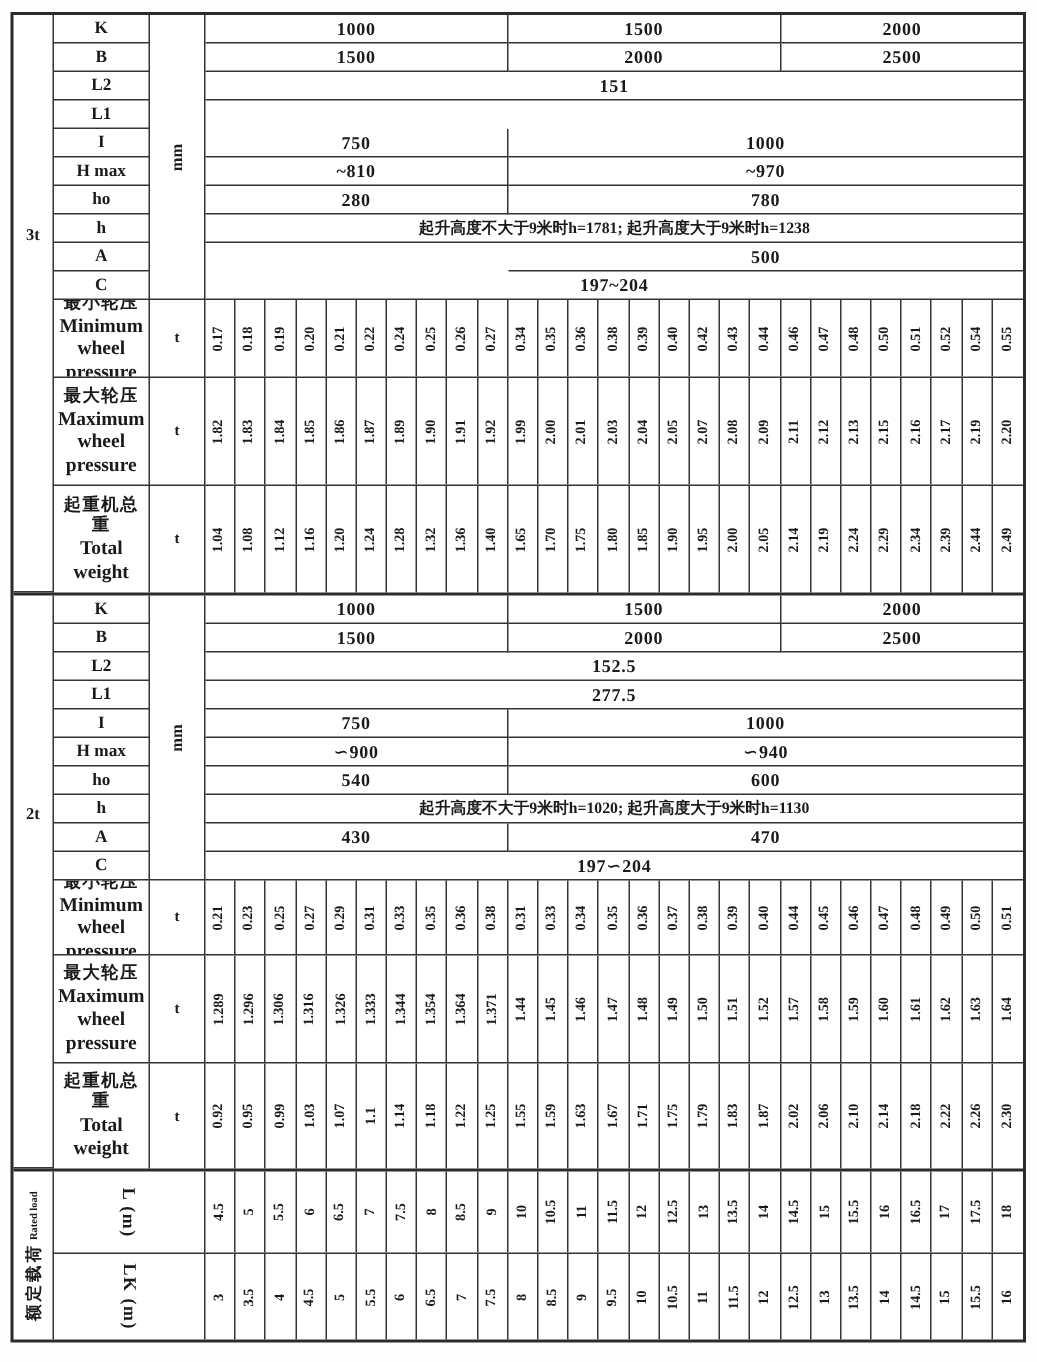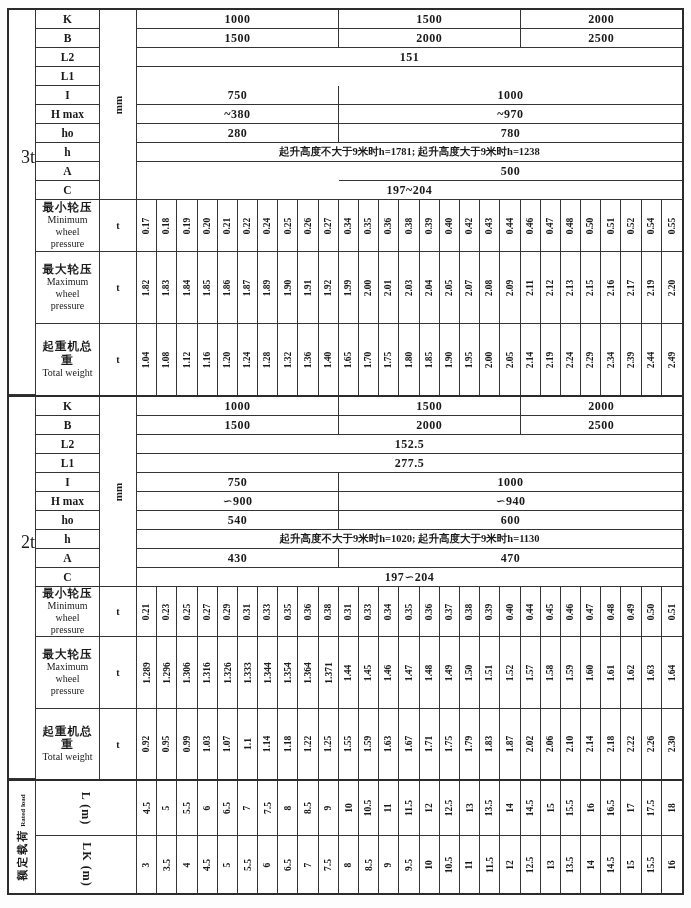--- a/index.html
+++ b/index.html
@@ -21,27 +21,27 @@
     grid-template-columns:27px 101px repeat(27,1fr);
     grid-template-rows:55px 57px; border-top:2px solid #2b2b2b;
   }
   .cell {
     border-right:1px solid #343434; border-bottom:1px solid #343434;
     display:flex; align-items:center; justify-content:center;
     overflow:hidden; box-sizing:border-box; text-align:center;
   }
   .nbb { border-bottom:none; }
   .nbr { border-right:none; }
-  .group { font-weight:normal; font-size:18px; padding-bottom:90px;justify-content:flex-end; }
+  .group { font-weight:bold; font-size:11px; padding-bottom:90px; }
   .pl { font-weight:bold; font-size:11.5px; }
   .pv { font-weight:bold; font-size:12px; letter-spacing:0.5px; }
   .hnote { font-weight:bold; font-size:10.5px; letter-spacing:0; }
   .rl { flex-direction:column; line-height:1.15; padding:2px; }
   .rl .zh { font-weight:bold; font-size:11.5px; letter-spacing:1px; }
-  .rl .en { font-weight:normal; font-size:10px; line-height:1.2; }
+  .rl .en { font-weight:bold; font-size:13px; line-height:1.2; }
   .unit { font-weight:bold; font-size:10px; }
   .rot { transform:rotate(-90deg); white-space:nowrap; font-weight:bold; font-size:11px; }
   .rotcw { transform:rotate(90deg); white-space:nowrap; font-weight:bold; font-size:12px; letter-spacing:1px; }
   .vrow {
     display:grid; grid-template-columns:repeat(27,1fr);
     border-bottom:1px solid #343434; box-sizing:border-box;
   }
   .vrow.nbb { border-bottom:none; }
   .vc {
     border-right:1px solid #343434; display:flex; align-items:center;
@@ -84,21 +84,21 @@
 
     <div class="cell pv" style="grid-area:2/4/3/14">1500</div>
     <div class="cell pv" style="grid-area:2/14/3/23">2000</div>
     <div class="cell pv nbr" style="grid-area:2/23/3/31">2500</div>
 
     <div class="cell pv nbr" style="grid-area:3/4/4/31">151</div>
 
     <div class="cell pv" style="grid-area:5/4/6/14">750</div>
     <div class="cell pv nbr" style="grid-area:5/14/6/31">1000</div>
 
-    <div class="cell pv" style="grid-area:6/4/7/14">~380</div>
+    <div class="cell pv" style="grid-area:6/4/7/14">~810</div>
     <div class="cell pv nbr" style="grid-area:6/14/7/31">~970</div>
 
     <div class="cell pv" style="grid-area:7/4/8/14">280</div>
     <div class="cell pv nbr" style="grid-area:7/14/8/31">780</div>
 
     <div class="cell hnote nbr" style="grid-area:8/4/9/31">起升高度不大于9米时h=1781; 起升高度大于9米时h=1238</div>
 
     <div class="cell pv nbr" style="grid-area:9/14/10/31">500</div>
 
     <div class="cell pv nbr" style="grid-area:10/4/11/31">197~204</div>

